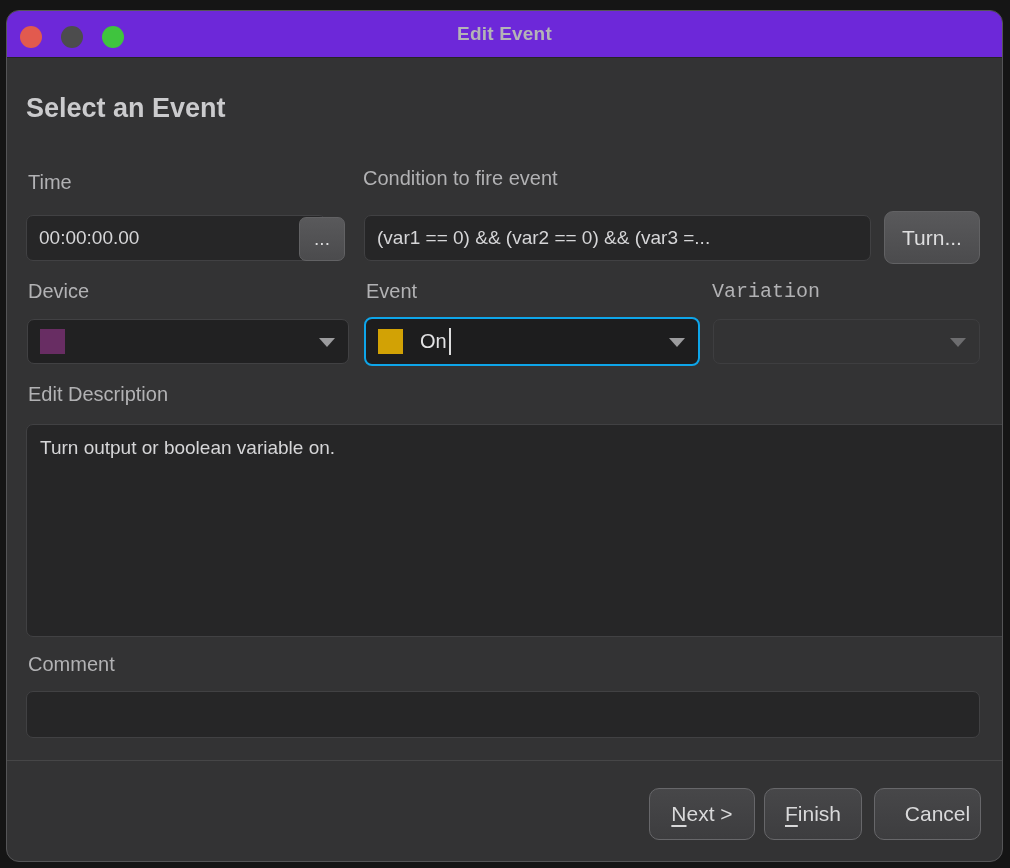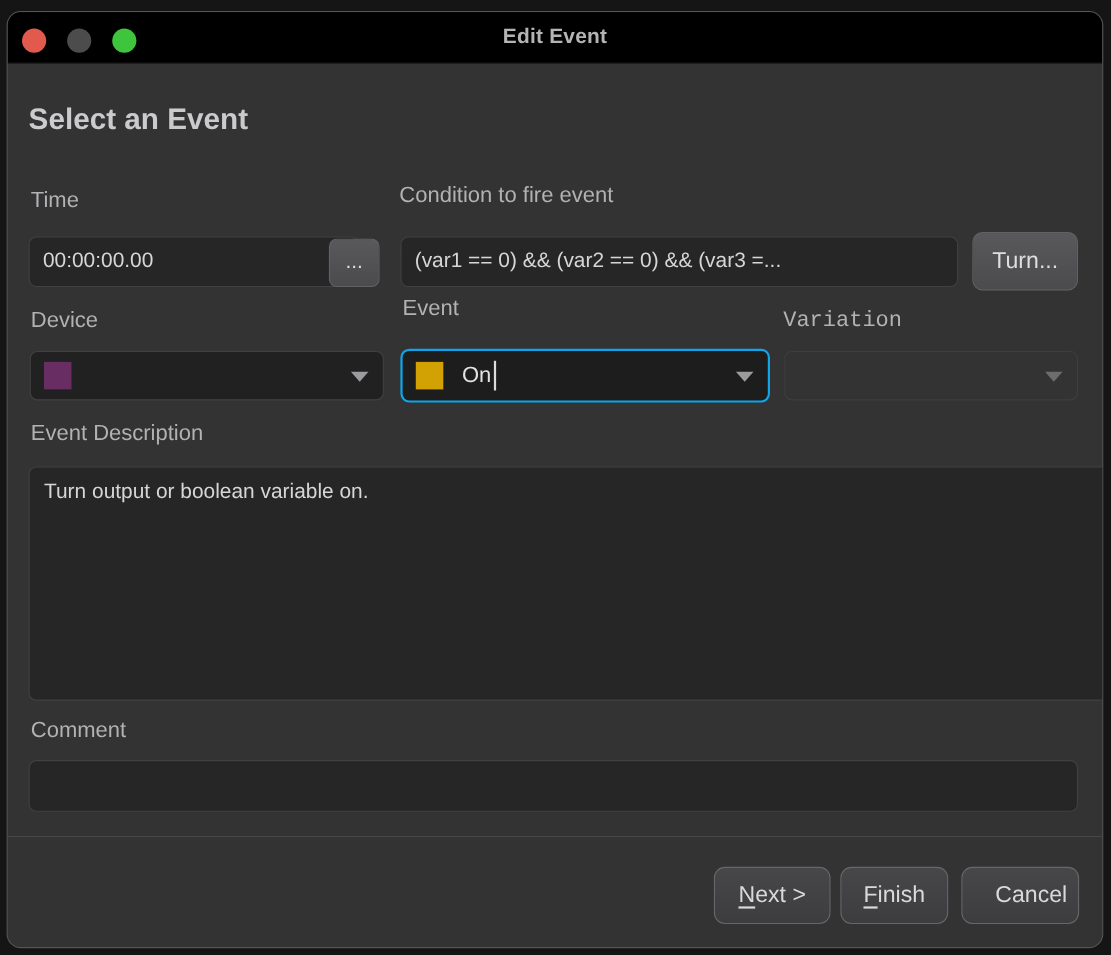--- a/index.html
+++ b/index.html
@@ -14,21 +14,21 @@
     left: 6px; top: 10px;
     width: 997px; height: 852px;
     background: #333334;
     border: 1px solid #555557;
     border-radius: 13px;
     overflow: hidden;
   }
   
   .titlebar {
     position: absolute; left: 0; top: 0; right: 0; height: 47px;
-    background: #000000;
+    background: #6d28d9;
     border-bottom: 1px solid #252526;
   }
   .traffic { position: absolute; top: 15px; width: 22px; height: 22px; border-radius: 50%; }
   .t-close { left: 13px; background: #e25a4e; }
   .t-min   { left: 54px; background: #4c4c4d; }
   .t-zoom  { left: 95px; background: #3fc43e; }
   .win-title {
     position: absolute; left: 0; right: 0; top: 12px;
     text-align: center;
     font-size: 19px; font-weight: 700; color: #b4b4b6;
@@ -136,42 +136,42 @@
 
   <div class="lbl" style="left:21px; top:160px;">Time</div>
   <input class="field" style="left: 19px; top: 204px; width: 300px; height: 46px;" value="00:00:00.00">
   <button class="mini-btn" style="left:292px; top:206px; width:46px; height:44px;">...</button>
 
   <div class="lbl" style="left:356px; top:156px;">Condition to fire event</div>
   <input class="field" style="left: 357px; top: 204px; width: 507px; height: 46px;" value="(var1 == 0) &amp;&amp; (var2 == 0) &amp;&amp; (var3 =...">
   <button class="mini-btn" style="left:877px; top:200px; width:96px; height:53px; font-size:21px; border-radius:9px;">Turn...</button>
 
   <div class="lbl" style="left:21px; top:269px;">Device</div>
-  <div class="lbl" style="left:359px; top:258px;">Event</div>
+  <div class="lbl" style="left:359px; top:269px;">Event</div>
   <div class="lbl" style="left:705px; top:269px;font-family:Liberation Mono, monospace;">Variation</div>
 
   <div class="combo" style="left:20px; top:308px; width:322px; height:45px;">
     <div class="swatch" style="background:#682d63;"></div>
     <span class="combo-text"></span>
     <div class="chevron"></div>
   </div>
 
   <div class="combo combo-focused" style="left:357px; top:306px; width:336px; height:49px;">
     <div class="swatch" style="background:#d2a205;"></div>
     <span class="combo-text">On</span>
     <span class="caret"></span>
     <div class="chevron"></div>
   </div>
 
   <div class="combo combo-disabled" style="left:706px; top:308px; width:267px; height:45px;">
     <span class="combo-text" style="margin-left:0;"></span>
     <div class="chevron dim"></div>
   </div>
 
-  <div class="lbl" style="left:21px; top:372px;">Event Description</div>
+  <div class="lbl" style="left:21px; top:372px;">Edit Description</div>
   <textarea class="field textarea-field" style="left: 19px; top: 413px; width: 1004px; height: 213px;" readonly="">Turn output or boolean variable on.</textarea>
 
   <div class="lbl" style="left:21px; top:642px;">Comment</div>
   <input class="field" style="left: 19px; top: 680px; width: 954px; height: 47px;" value="">
 
   <div class="separator"></div>
 
   <button class="btn" style="left:642px; width:106px;">
     <span class="mn">N</span><span>ext &gt;</span>
   </button>

